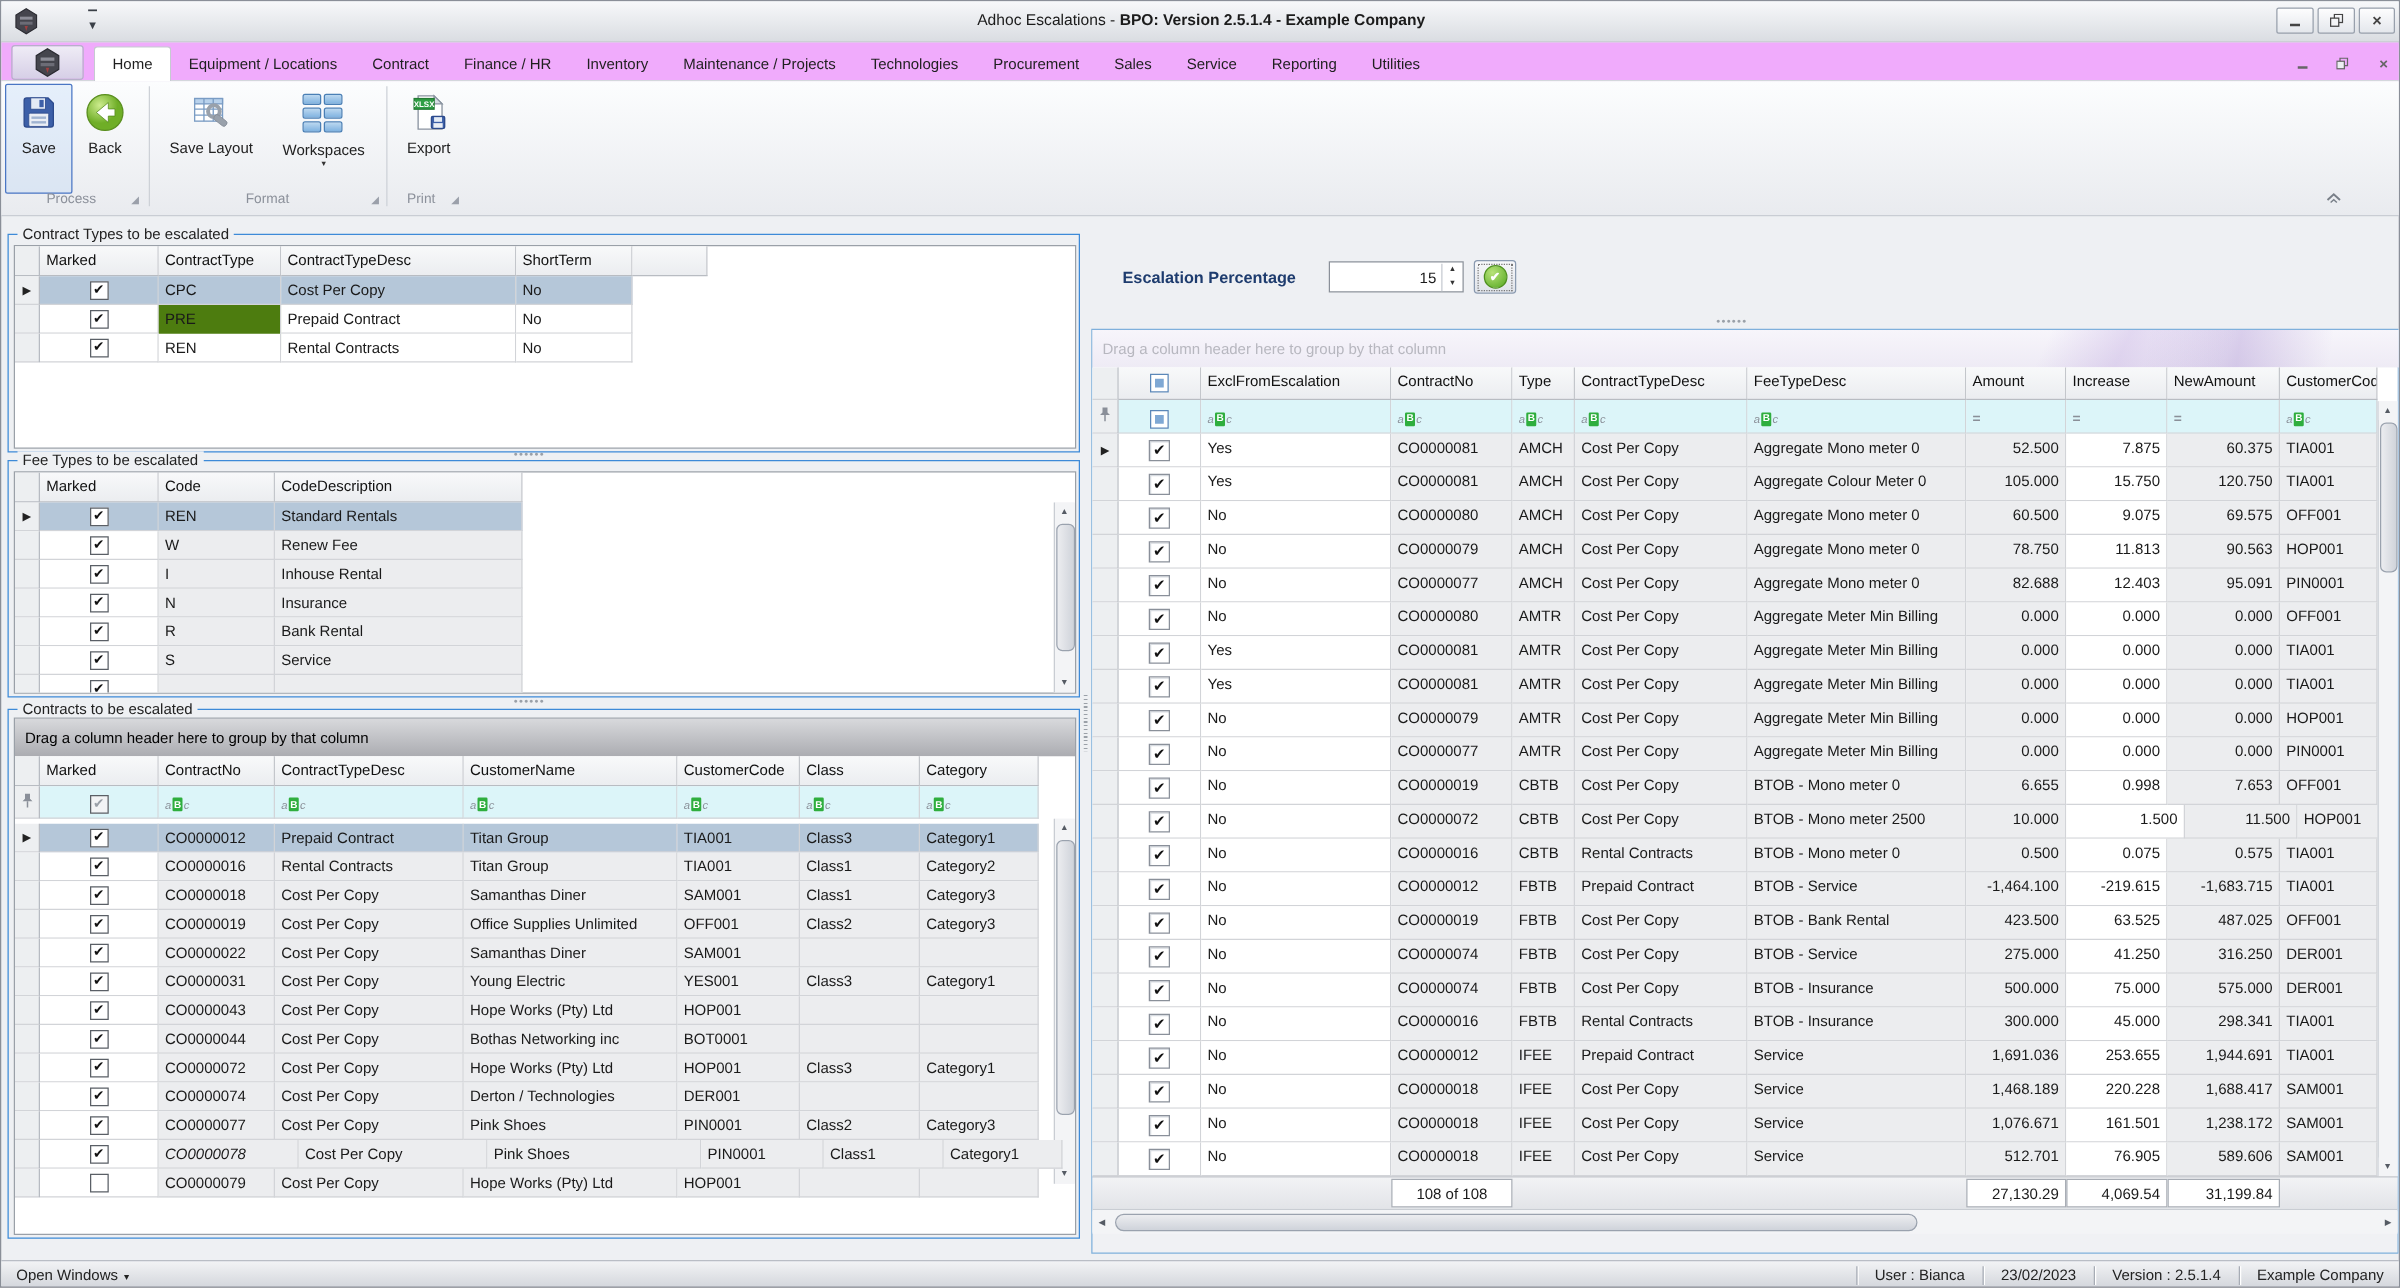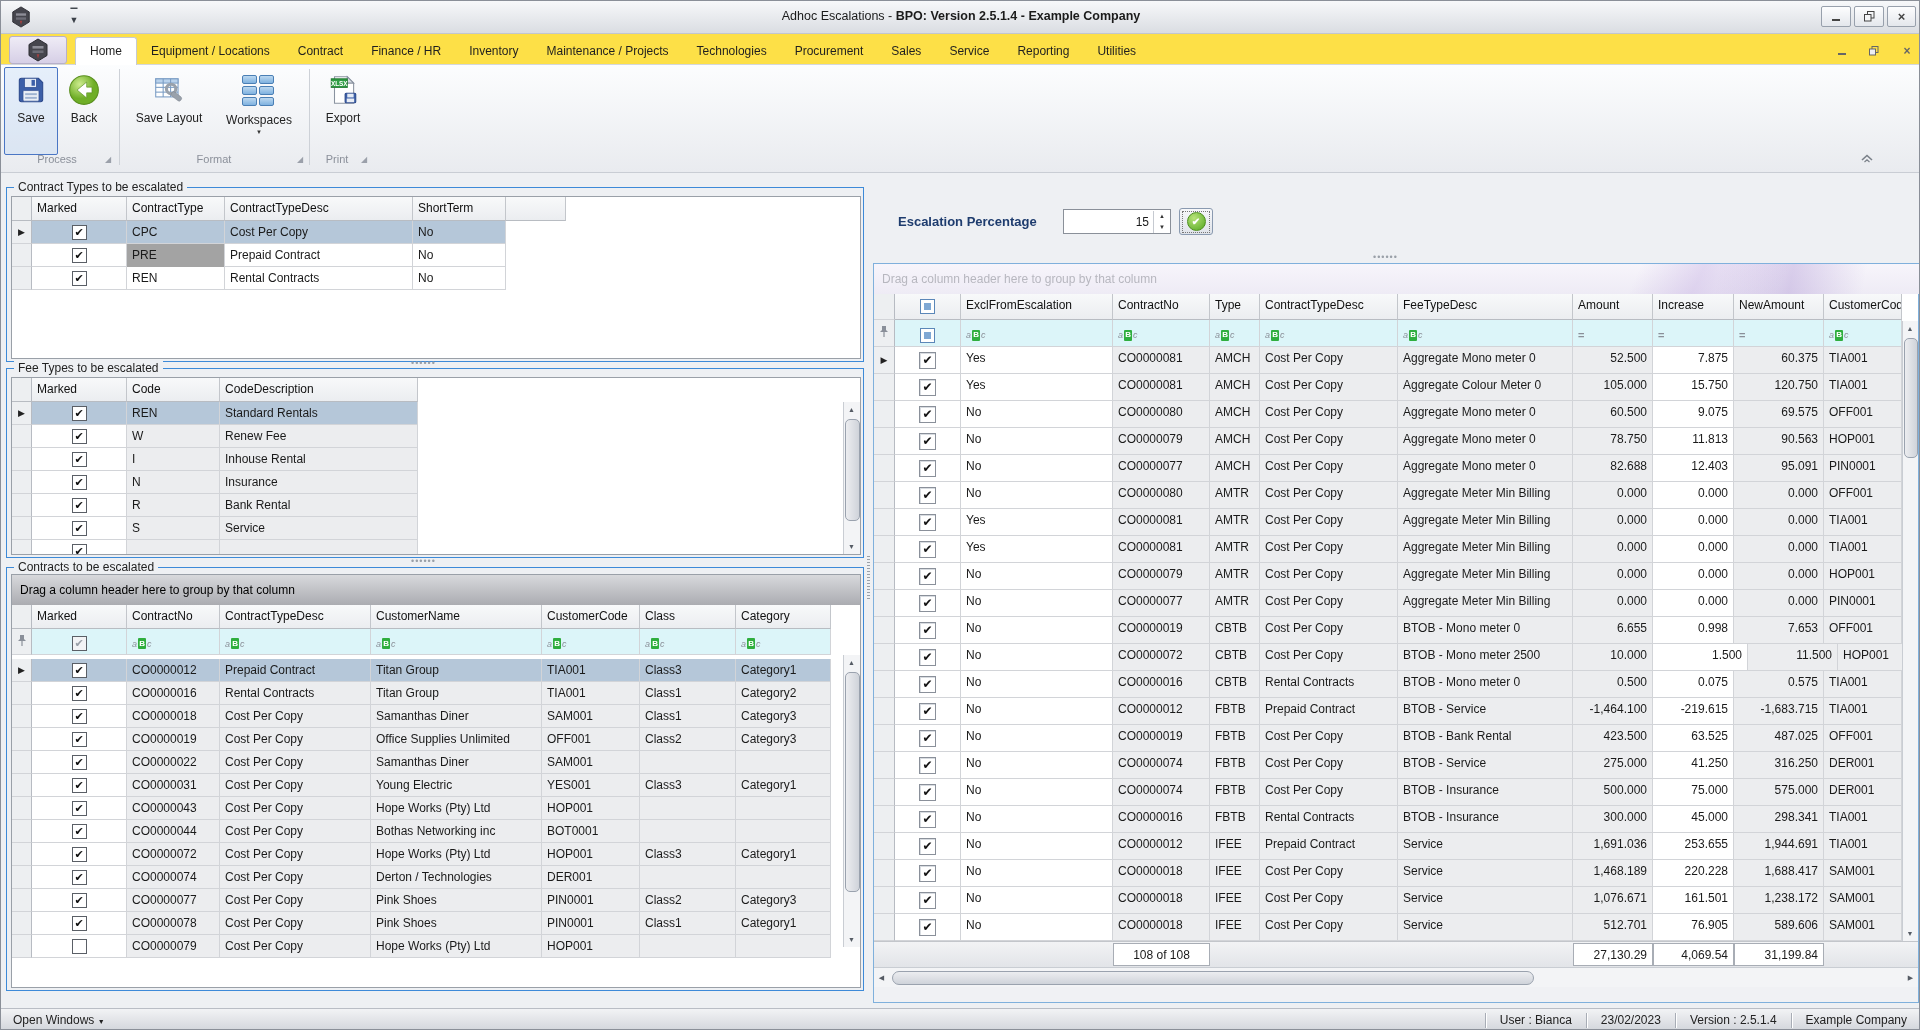--- a/index.html
+++ b/index.html
@@ -9,21 +9,21 @@
 
   
   #titlebar{left:0;top:0;width:1920px;height:33px;background:linear-gradient(#f7f8fa,#dadde2);border-bottom:1px solid #c2c6cd;}
   #title-text{left:0;top:8px;width:1920px;text-align:center;font-size:12.5px;color:#1b1b1b;}
   #title-text b{font-weight:bold;}
   .winbtn{top:5px;width:30px;height:21px;border:1px solid #98a0ac;border-radius:2px;
           background:linear-gradient(#fdfdfe,#e4e7ec);display:flex;align-items:center;justify-content:center;color:#444;}
   .qat-caret{left:66px;top:9px;width:14px;height:14px;color:#3a3f47;font-size:9px;line-height:7px;text-align:center;}
 
   
-  #tabrow{left:0;top:33px;width:1920px;height:31px;background:#fde047;border-bottom:1px solid #d4d7dc;}
+  #tabrow{left:0;top:33px;width:1920px;height:31px;background:#f0abfc;border-bottom:1px solid #d4d7dc;}
   #appbtn{left:8px;top:2px;width:58px;height:28px;border:1px solid #b7b0ca;border-radius:3px;
           background:linear-gradient(#efecf6,#d6cfe6);display:flex;align-items:center;justify-content:center;}
   #tabs{left:74px;top:3px;height:28px;display:flex;align-items:flex-end;}
   .tab{padding:6px 14px 7px 14px;color:#1f1f1f;white-space:nowrap;}
   .tab.active{background:#fff;border:1px solid #c6cad1;border-bottom:none;border-radius:3px 3px 0 0;}
   .mdibtn{top:8px;width:26px;height:18px;display:flex;align-items:center;justify-content:center;color:#555;}
 
   
   #ribbon{left:0;top:64px;width:1920px;height:108px;background:linear-gradient(#fcfdfe,#e9ebef);border-bottom:1px solid #c9cdd4;}
   .rsep{top:4px;width:1px;height:96px;background:#cdd1d7;}
@@ -290,21 +290,21 @@
           </div>
           <div class="g-cell" style="width: 98px; height: 23px;">CPC</div>
           <div class="g-cell" style="width: 188px; height: 23px;">Cost Per Copy</div>
           <div class="g-cell" style="width: 93px; height: 23px;">No</div>
         </div>
         <div class="g-row" style="position: absolute; left: 0px; top: 47px;">
           <div class="g-ind" style="width: 20px; height: 23px;"></div>
           <div class="g-cell cw" style="width: 95px; height: 23px; display: flex; align-items: center; justify-content: center; padding: 0px 5px;">
             <span class="cbx">✔</span>
           </div>
-          <div class="g-cell" style="width: 98px; height: 36px; background: #a3a3a3;">PRE</div>
+          <div class="g-cell" style="width: 98px; height: 36px; background: #4d7c0f;">PRE</div>
           <div class="g-cell" style="width: 188px; height: 23px; background: rgb(255, 255, 255);">Prepaid Contract</div>
           <div class="g-cell" style="width: 93px; height: 23px; background: rgb(255, 255, 255);">No</div>
         </div>
         <div class="g-row" style="position: absolute; left: 0px; top: 70px;">
           <div class="g-ind" style="width: 20px; height: 23px;"></div>
           <div class="g-cell cw" style="width: 95px; height: 23px; display: flex; align-items: center; justify-content: center; padding: 0px 5px;">
             <span class="cbx">✔</span>
           </div>
           <div class="g-cell" style="width: 98px; height: 23px; background: rgb(255, 255, 255);">REN</div>
           <div class="g-cell" style="width: 188px; height: 23px; background: rgb(255, 255, 255);">Rental Contracts</div>
@@ -594,21 +594,21 @@
           <div class="g-cell" style="width: 171px; height: 23px;">Pink Shoes</div>
           <div class="g-cell" style="width: 98px; height: 23px;">PIN0001</div>
           <div class="g-cell" style="width: 96px; height: 23px;">Class2</div>
           <div class="g-cell" style="width: 95px; height: 23px;">Category3</div>
         </div>
         <div class="g-row" style="position: absolute; left: 0px; top: 337px;">
           <div class="g-ind" style="width: 20px; height: 23px;"></div>
           <div class="g-cell cw" style="width: 95px; height: 23px; display: flex; align-items: center; justify-content: center; padding: 0px 5px;">
             <span class="cbx">✔</span>
           </div>
-          <div class="g-cell" style="width: 93px; height: 23px;">CO0000078</div>
+          <div class="g-cell" style="width: 112px; height: 23px; font-style: italic;">CO0000078</div>
           <div class="g-cell" style="width: 151px; height: 23px;">Cost Per Copy</div>
           <div class="g-cell" style="width: 171px; height: 23px;">Pink Shoes</div>
           <div class="g-cell" style="width: 98px; height: 23px;">PIN0001</div>
           <div class="g-cell" style="width: 96px; height: 23px;">Class1</div>
           <div class="g-cell" style="width: 95px; height: 23px;">Category1</div>
         </div>
         <div class="g-row" style="position: absolute; left: 0px; top: 360px;">
           <div class="g-ind" style="width: 20px; height: 23px;"></div>
           <div class="g-cell cw" style="width: 95px; height: 23px; display: flex; align-items: center; justify-content: center; padding: 0px 5px;">
             <span class="cbx"></span>

